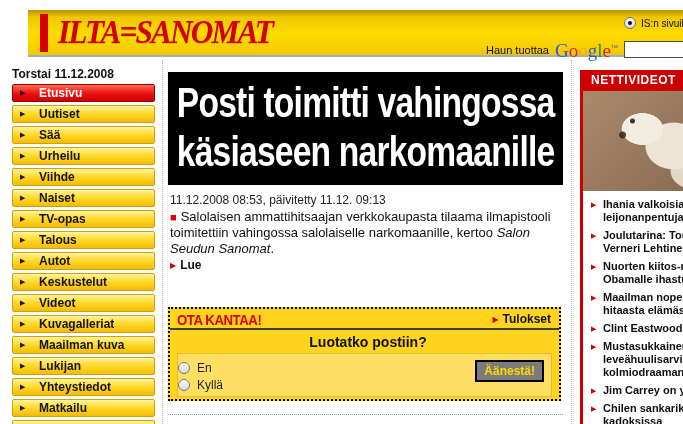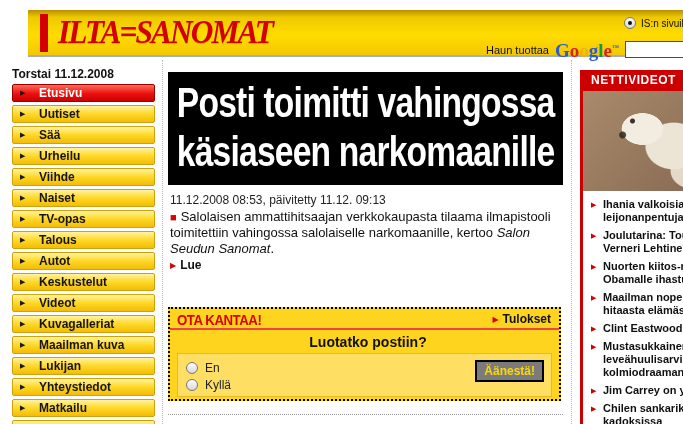--- a/index.html
+++ b/index.html
@@ -26,21 +26,21 @@
     color:#d40000; transform:scaleX(0.95); transform-origin:0 50%;
     text-shadow:0 1px 0 rgba(120,80,0,.25); white-space:nowrap;
   }
   .scope-row { position:absolute; left:596px; top:7px; display:flex; align-items:center; gap:5px; white-space:nowrap; }
   .scope-label { font-size:10px; color:#111; }
   .radio { display:inline-block; width:12px; height:12px; border-radius:50%;
            background:linear-gradient(180deg,#fdfdfd,#d8d8d8); border:1px solid #777; position:relative; }
   .radio.checked::after { content:""; position:absolute; left:3px; top:3px; width:4px; height:4px; border-radius:50%; background:#111; }
   .search-row { position:absolute; left:458px; top:29px; display:flex; align-items:center; gap:6px; white-space:nowrap; }
   .credit { font-size:11px; color:#111; }
-  .google { font-family:"Liberation Serif","DejaVu Serif",serif; font-weight:bold; font-size:19px; letter-spacing:0; line-height:19px; }
+  .google { font-family:"Liberation Serif","DejaVu Serif",serif; font-weight:normal; font-size:19px; letter-spacing:0; line-height:19px; }
   .google span:nth-child(1){ color:#2b5bd0; }
   .google span:nth-child(2){ color:#d2271e; }
   .google span:nth-child(3){ color:#edb211; }
   .google span:nth-child(4){ color:#2b5bd0; }
   .google span:nth-child(5){ color:#1d9648; }
   .google span:nth-child(6){ color:#d2271e; }
   .google sup { font-size:7px; color:#2b5bd0; }
   .search-input { width:120px; height:17px; border:1px solid #4a4a4a; background:#fff; font-size:11px; padding:0 3px; }
 
   
@@ -78,29 +78,29 @@
   .timestamp { position:absolute; left:170px; top:193px; font-size:12px; color:#222; white-space:nowrap; }
   .lead { position:absolute; left:170px; top:209px; width:392px; font-size:13px; line-height:16px; color:#111; }
   .bullet-sq { color:#e00000; font-size:11px; margin-right:4px; }
   .lead .src { font-style:italic; }
   .read-more { position:absolute; left:170px; top:258px; font-size:12px; font-weight:bold; color:#111; cursor:pointer; white-space:nowrap; }
   .arr-red { color:#d40000; font-size:8px; margin-right:4px; vertical-align:1px; }
 
   
   .poll { position:absolute; left:168px; top:307px; width:393px; height:94px;
           background:#ffd41e; border:2px dotted #000; }
-  .poll-head { position:relative; height:21px; border-bottom:2px solid #ef4444;text-align:center; }
+  .poll-head { position:relative; height:21px; border-bottom:2px solid #404040;text-align:center; }
   .poll-title {
     position:absolute; left:7px; top:2px; color:#dd0000; font-weight:bold; font-size:15px;
     letter-spacing:-0.5px; transform:scaleX(0.88); transform-origin:0 50%; white-space:nowrap;
   }
   .poll-results { position:absolute; right:8px; top:3px; font-size:12px; font-weight:bold; color:#111; cursor:pointer; white-space:nowrap; }
   .poll-question { padding:4px 0 3px 7px; font-size:14px; font-weight:bold; color:#111;text-align:center; }
   .poll-panel { position:relative; margin:0 7px; height:44px;
-                background:#ffdf63; border:1px solid #e4ba25; padding:5px 8px; }
+                background:#ffdf63; border:1px solid #e4ba25; padding:5px 0; }
   .poll-opt { display:flex; align-items:center; gap:7px; height:17px; font-size:12px; color:#222; cursor:pointer; }
   .vote-btn {
     position:absolute; right:7px; top:6px;
     background:#7b7b7b; border:2px solid #000; color:#ffd800;
     font-family:"Liberation Sans",sans-serif; font-weight:bold; font-size:12px;
     padding:2px 7px; cursor:pointer;
   }
   .dot-line { position:absolute; left:168px; top:414px; width:395px; border-top:1px dotted #9a9a9a; }
 
   

